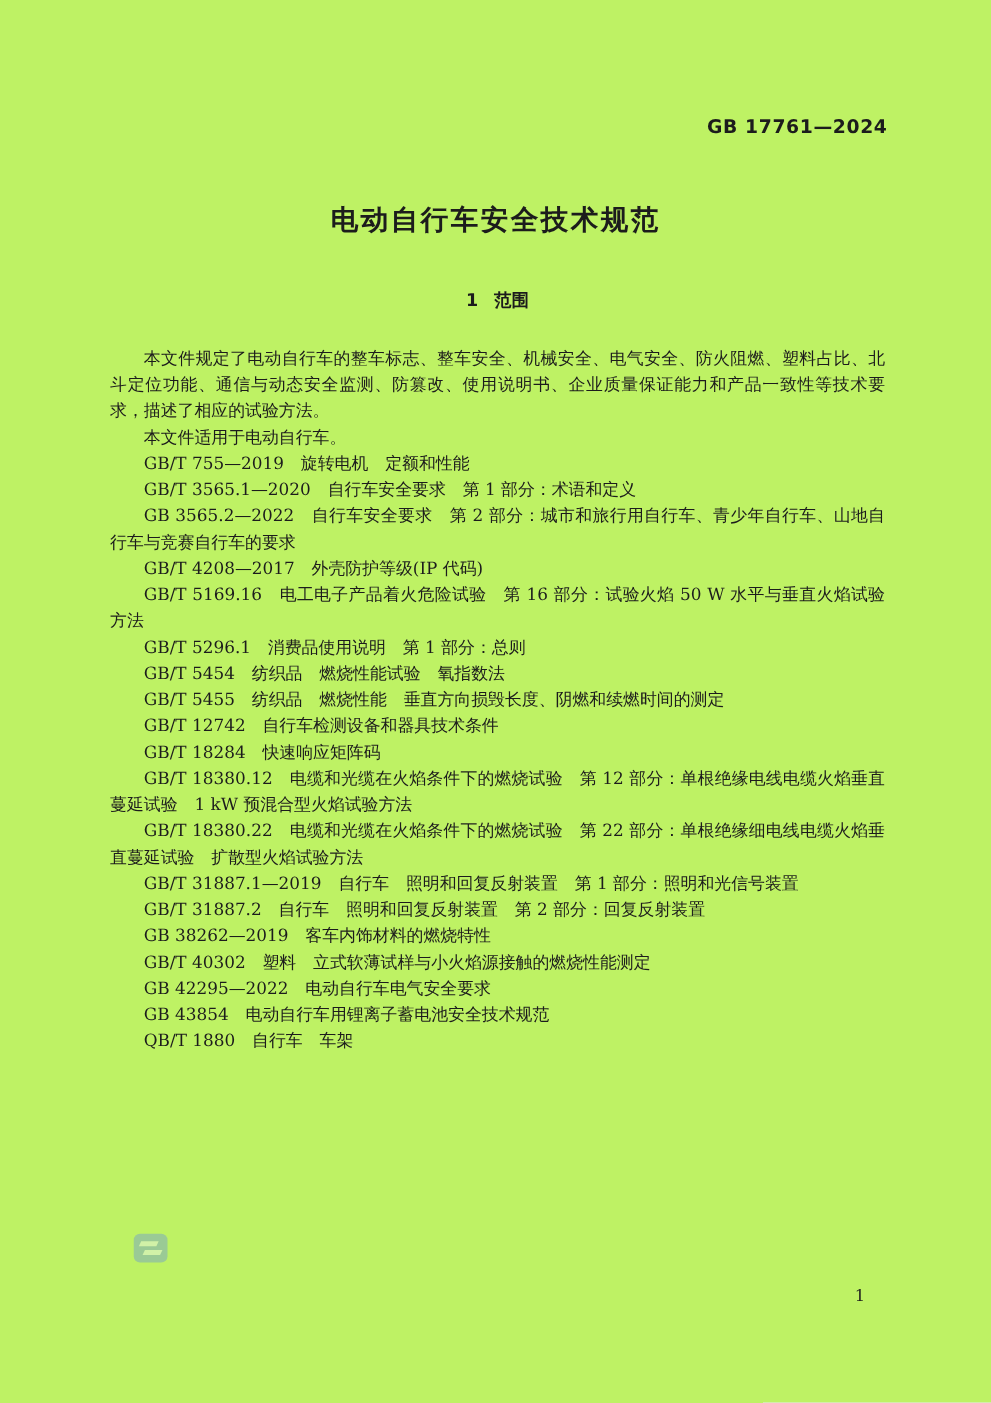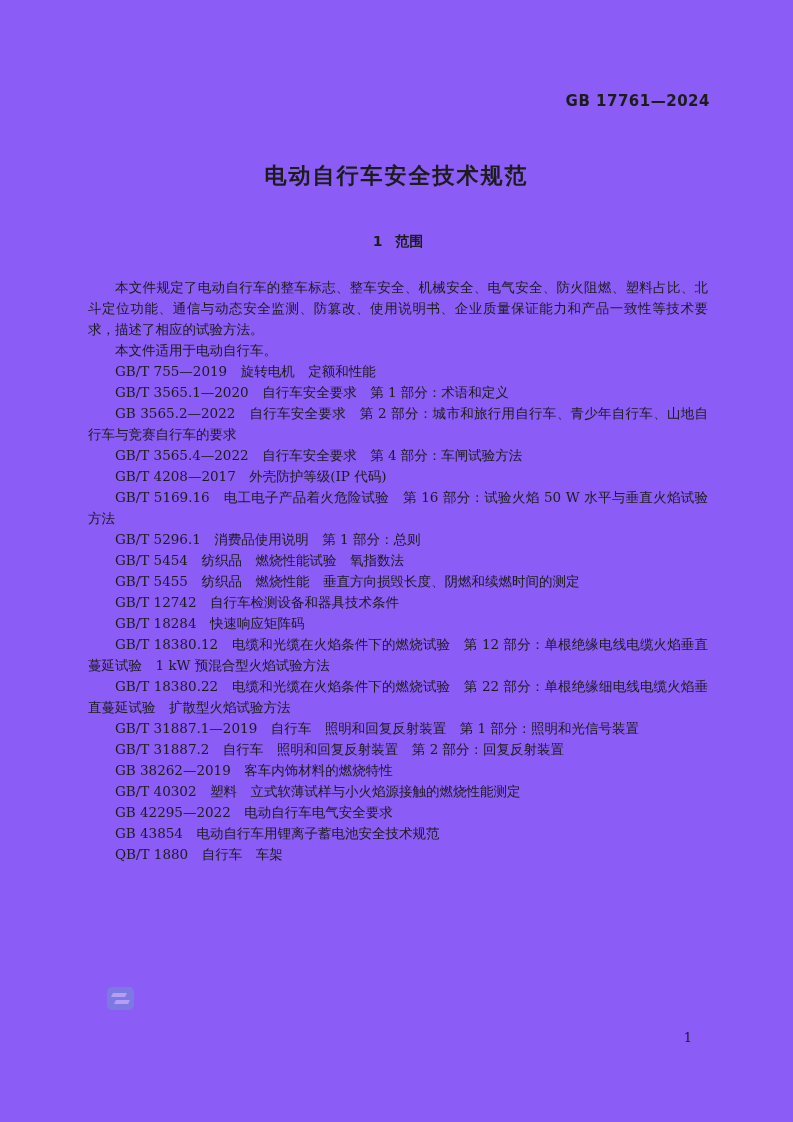--- a/index.html
+++ b/index.html
@@ -1,21 +1,21 @@
 <!DOCTYPE html>
 <html><head>
 <meta charset="utf-8">
 <style>
   html, body { margin: 0; padding: 0; background: #e8e8e8; }
   .page {
     position: relative;
     width: 793px;
     height: 1122px;
     margin: 0 auto;
-    background: #8b5cf6;
+    background: #bef264;
     overflow: hidden;
     color: #1c1c1c;
     font-family: "DejaVu Serif", "Liberation Serif", serif;
   }
   .header-code {
     position: absolute;
     top: 92px;
     right: 83px;
     font-family: "DejaVu Sans", "Liberation Sans", sans-serif;
     font-weight: 700;
@@ -124,21 +124,20 @@
     </p>
 
     <p class="para">本文件规定了电动自行车的整车标志、整车安全、机械安全、电气安全、防火阻燃、塑料占比、北斗定位功能、通信与动态安全监测、防篡改、使用说明书、企业质量保证能力和产品一致性等技术要求，描述了相应的试验方法。</p>
     <p class="para">本文件适用于电动自行车。</p>
 
 
 
     <p class="ref-item">GB/T 755—2019　旋转电机　定额和性能</p>
     <p class="ref-item">GB/T 3565.1—2020　自行车安全要求　第 1 部分：术语和定义</p>
     <p class="ref-item">GB 3565.2—2022　自行车安全要求　第 2 部分：城市和旅行用自行车、青少年自行车、山地自行车与竞赛自行车的要求</p>
-    <p class="ref-item">GB/T 3565.4—2022　自行车安全要求　第 4 部分：车闸试验方法</p>
     <p class="ref-item">GB/T 4208—2017　外壳防护等级(IP 代码)</p>
     <p class="ref-item">GB/T 5169.16　电工电子产品着火危险试验　第 16 部分：试验火焰 50 W 水平与垂直火焰试验方法</p>
     <p class="ref-item">GB/T 5296.1　消费品使用说明　第 1 部分：总则</p>
     <p class="ref-item">GB/T 5454　纺织品　燃烧性能试验　氧指数法</p>
     <p class="ref-item">GB/T 5455　纺织品　燃烧性能　垂直方向损毁长度、阴燃和续燃时间的测定</p>
     <p class="ref-item">GB/T 12742　自行车检测设备和器具技术条件</p>
     <p class="ref-item">GB/T 18284　快速响应矩阵码</p>
     <p class="ref-item">GB/T 18380.12　电缆和光缆在火焰条件下的燃烧试验　第 12 部分：单根绝缘电线电缆火焰垂直蔓延试验　1 kW 预混合型火焰试验方法</p>
     <p class="ref-item">GB/T 18380.22　电缆和光缆在火焰条件下的燃烧试验　第 22 部分：单根绝缘细电线电缆火焰垂直蔓延试验　扩散型火焰试验方法</p>
     <p class="ref-item">GB/T 31887.1—2019　自行车　照明和回复反射装置　第 1 部分：照明和光信号装置</p>

